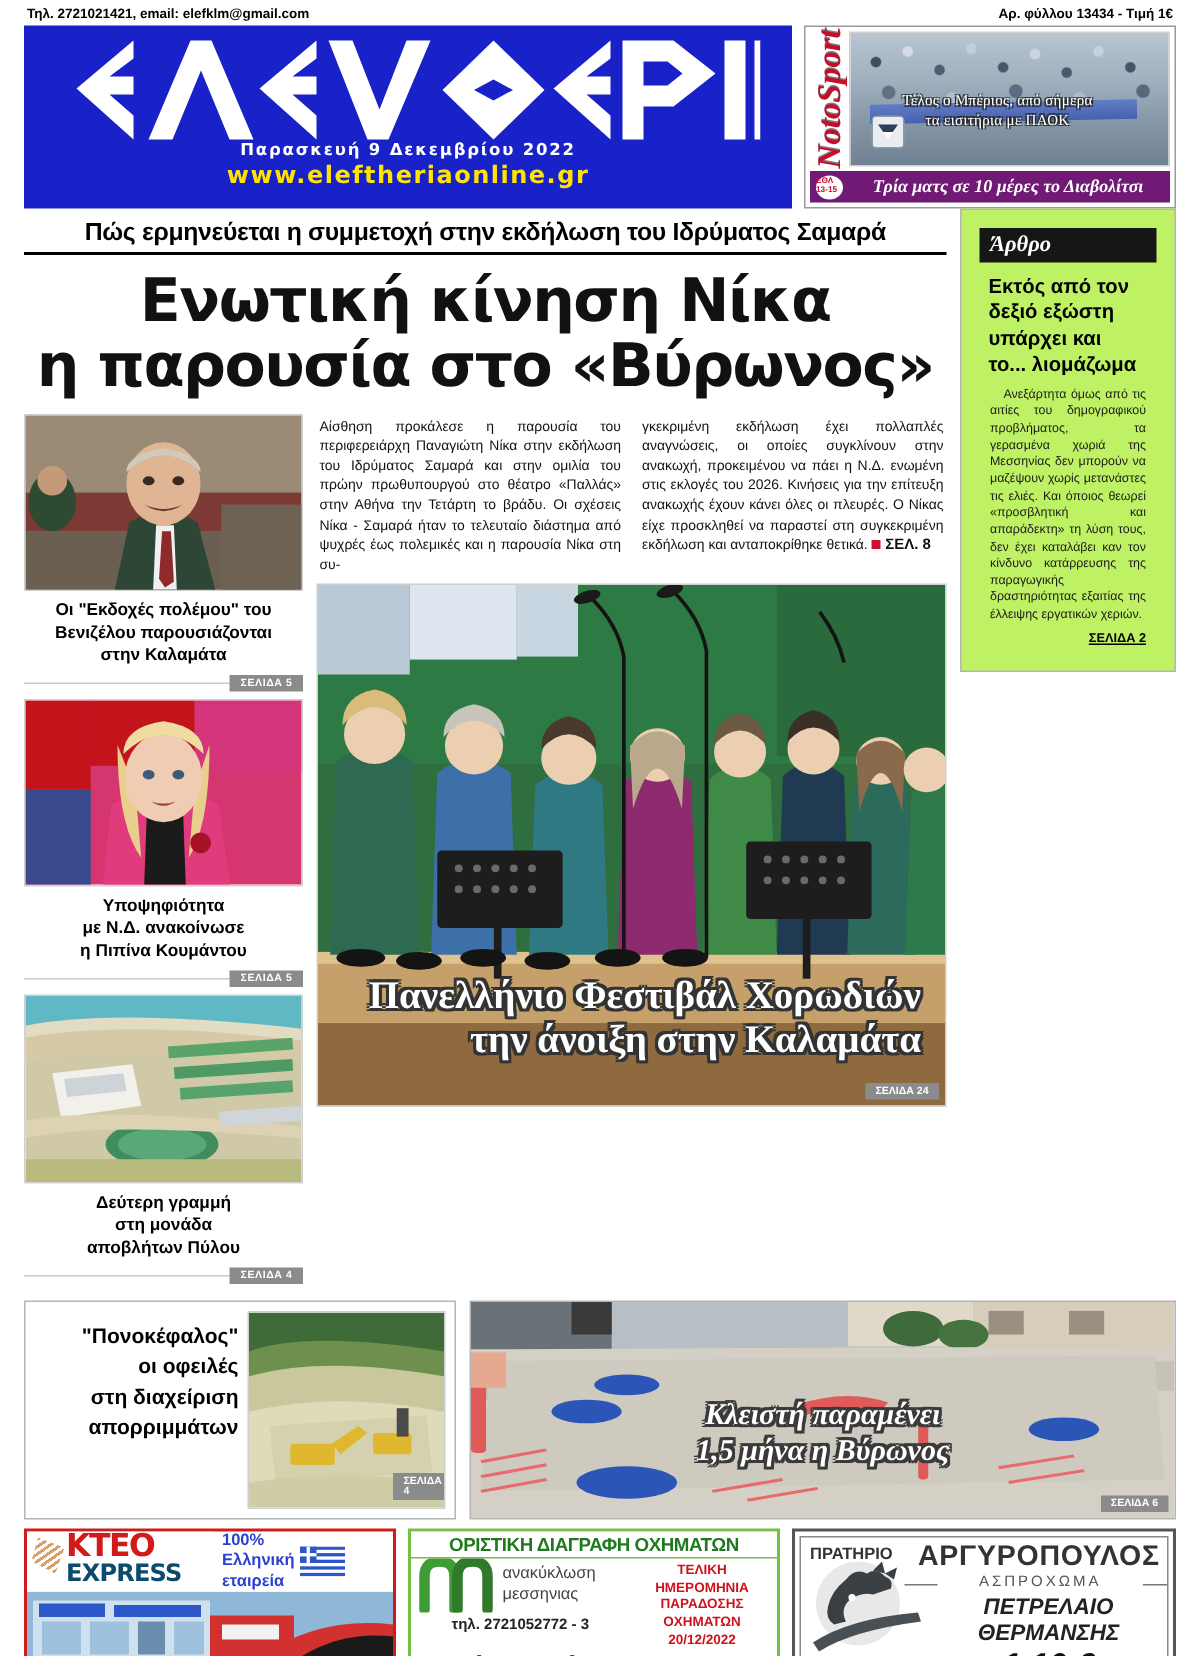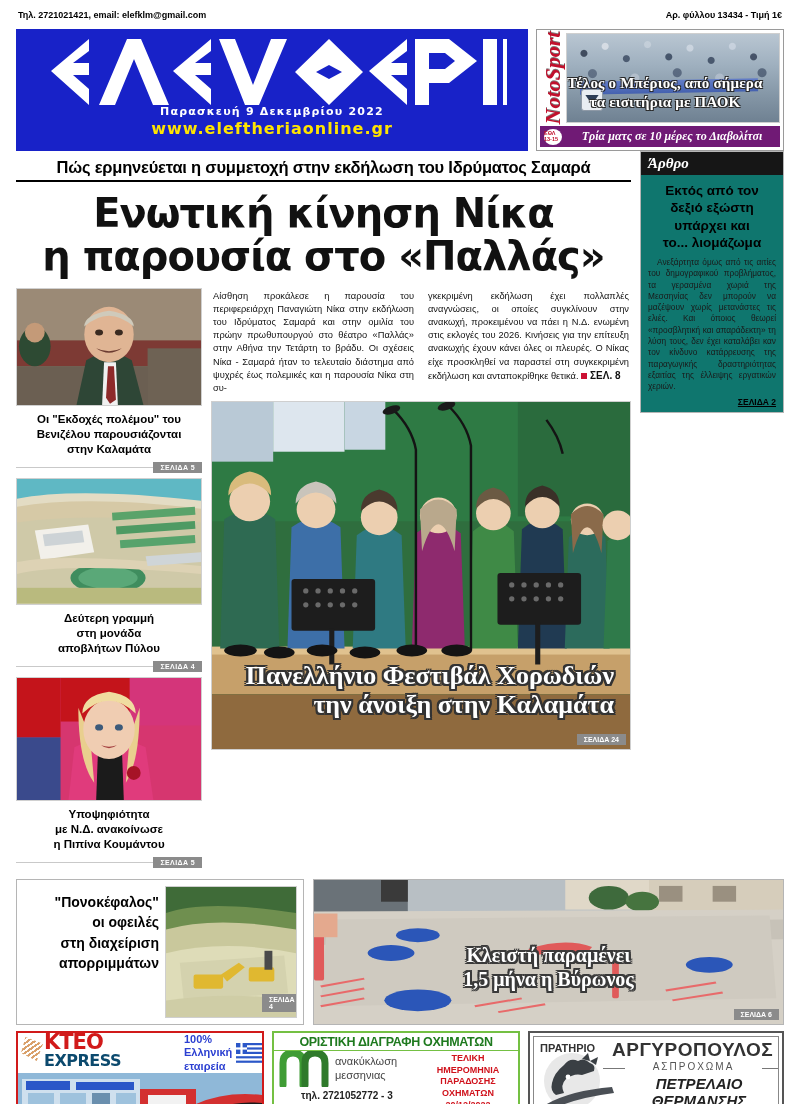--- a/index.html
+++ b/index.html
@@ -9,21 +9,21 @@
     font-family: "Liberation Sans", "DejaVu Sans", sans-serif;
     overflow: hidden;
     position: relative;
   }
   .page { width: 800px; height: 1104px; position: relative; padding: 0 16px; }
 
   
   .topbar {
     display: flex; justify-content: space-between; align-items: center;
     font-size: 9px; font-weight: bold; color: #000;
-    padding: 4px 2px 3px 2px; height: 29px;
+    padding: 4px 2px 3px 2px; height: 17px;
   }
 
   
   .masthead-row { display: flex; gap: 8px; height: 122px; }
 
   .masthead {
     flex: 0 0 512px;
     background: #1822c8;
     position: relative;
     overflow: hidden;
@@ -86,21 +86,21 @@
       radial-gradient(circle at 92% 44%, rgba(45,60,86,.6) 4px, transparent 5px);
   }
   .ns-photo .bannerline {
     position: absolute; left: 6%; right: 10%; top: 52%; height: 15%;
     background: linear-gradient(180deg,#5d78c9,#3d5bb0);
     transform: rotate(-1.2deg);
     opacity: .9;
   }
   .ns-cap {
     position: absolute; left: 0; right: 16px; top: 46%;
-    text-align: center; color: #fff; font-size: 15px; font-weight: bold;
+    text-align: center; color: #fff; font-size: 10px; font-weight: normal;
     font-family: "Liberation Serif", serif;
     line-height: 1.25;
     text-shadow: 1px 1px 0 #2a2a2a, -1px -1px 0 #2a2a2a, 1px -1px 0 #2a2a2a, -1px 1px 0 #2a2a2a;
     letter-spacing: .2px;
   }
   .ns-crest {
     position: absolute; left: 14px; top: 62%;
     width: 22px; height: 22px; border-radius: 3px;
     background: #e9edf2; border: 1px solid #8e99a6;
   }
@@ -140,28 +140,28 @@
   
   .headline {
     text-align: center; font-weight: bold; color: #111;
     font-size: 40px; line-height: 1.07; letter-spacing: -1px;
     font-family: "DejaVu Sans", sans-serif;
     padding: 10px 0 8px 0;
   }
   .headline .l2 { display:block; }
 
   
-  .arthro-box { border: 1px solid #b5b5b5; background: #0f766e; padding: 0; }
+  .arthro-box { border: 1px solid #b5b5b5; background: #bef264; padding: 12px; }
   .arthro-head {
     background: #161616; color: #fff; padding: 3px 7px;
     font-family: "Liberation Serif", serif; font-style: italic; font-weight: bold;
     font-size: 15px;
   }
   .arthro-sub {
-    text-align: center; font-weight: bold; font-size: 13.5px;
+    text-align: left; font-weight: bold; font-size: 13.5px;
     line-height: 1.28; padding: 7px 6px 6px 6px; color: #000;
   }
   .arthro-body {
     font-size: 8.3px; line-height: 1.36; text-align: justify;
     padding: 0 7px 3px 7px; color: #1a1a1a; text-indent: 9px;
   }
   .arthro-page {
     text-align: right; font-size: 8.5px; font-weight: bold;
     padding: 2px 7px 5px 0; text-decoration: underline;
   }
@@ -233,20 +233,21 @@
     height: 146px;
   }
   .byron-cap {
     position: absolute; left: 0; right: 0; top: 44%;
     text-align: center; color: #fff;
     font-family: "Liberation Serif", serif; font-weight: bold; font-size: 20px;
     line-height: 1.2;
     text-shadow: 2px 2px 0 #3a3a3a, -2px -2px 0 #3a3a3a, 2px -2px 0 #3a3a3a,
                  -2px 2px 0 #3a3a3a, 0 2px 0 #3a3a3a, 2px 0 0 #3a3a3a,
                  0 -2px 0 #3a3a3a, -2px 0 0 #3a3a3a;
+    font-style: italic;
   }
   .byron-tag {
     position: absolute; right: 4px; bottom: 4px;
     background: #8b8b8b; color: #fff; font-size: 7px; font-weight: bold; padding: 2px 7px;
   }
 
   
   .ads { display: flex; gap: 8px; margin-top: 6px; height: 118px; }
   .ad { position: relative; overflow: hidden; }
 
@@ -262,21 +263,21 @@
     clip-path: polygon(20% 0,100% 28%,72% 100%,0 66%);
   }
   .kteo-word {
     font-size: 21px; font-weight: bold; color: #d11a1a; line-height: .95;
     letter-spacing: -1px; font-family: "DejaVu Sans", sans-serif;
   }
   .kteo-word2 {
     font-size: 16px; font-weight: bold; color: #0c4a6e; line-height: 1;
     letter-spacing: -.5px; font-family: "DejaVu Sans", sans-serif;
   }
-  .kteo-right { flex: 1 1 auto; display: flex; align-items: center; gap: 4px; padding-left: 6px; margin-left: 36px;}
+  .kteo-right { flex: 1 1 auto; display: flex; align-items: center; gap: 4px; padding-left: 6px;}
   .kteo-pct { font-size: 11px; font-weight: bold; color: #2b3fd1; line-height: 1.2; }
   .flagicon { width: 30px; height: 20px; flex: 0 0 auto; }
   .kteo-mid { height: 48px; position: relative; overflow: hidden; background:#fff; }
 
   
   .ad-recycle { flex: 0 0 248px; border: 2px solid #74c043; background: #fff; }
   .rec-head {
     background: #fff; color: #1f7a1f; text-align: center;
     font-size: 12.5px; font-weight: bold; padding: 2px 0 1px 0;
     border-bottom: 1px solid #74c043; letter-spacing: -.3px;
@@ -394,21 +395,21 @@
     </div>
   </div>
 
   <div class="main-cols">
     <div class="left-main">
 
       <div class="kicker">Πώς ερμηνεύεται η συμμετοχή στην εκδήλωση του Ιδρύματος Σαμαρά</div>
 
       <div class="headline">
         <span>Ενωτική κίνηση Νίκα</span>
-        <span class="l2">η παρουσία στο «Παλλάς»</span>
+        <span class="l2">η παρουσία στο «Βύρωνος»</span>
       </div>
 
       <div class="body-cols">
 
         <div class="left-rail">
 
           <div class="rail-item">
             <svg class="rail-photo" viewBox="0 0 186 118">
               <rect width="186" height="118" fill="#8b7a68"></rect>
               <rect x="0" y="0" width="186" height="52" fill="#9b8a76"></rect>
@@ -431,48 +432,20 @@
               <span>Βενιζέλου παρουσιάζονται</span><br>
               <span>στην Καλαμάτα</span>
             </div>
             <div class="rail-rule">
               <div class="line"></div>
               <div class="pagetag">ΣΕΛΙΔΑ 5</div>
             </div>
           </div>
 
           <div class="rail-item">
-            <svg class="rail-photo" viewBox="0 0 186 126">
-              <rect width="186" height="126" fill="#cfc9a8"></rect>
-              <rect x="0" y="0" width="186" height="30" fill="#5fb8c4"></rect>
-              <path d="M0 20 Q60 8 186 22 L186 34 Q60 24 0 32 Z" fill="#e3dcc4"></path>
-              <path d="M0 28 Q70 16 186 30 L186 44 Q70 34 0 44 Z" fill="#d6c9a6"></path>
-              <rect x="96" y="34" width="84" height="8" fill="#5aa36a" transform="rotate(-4 96 34)"></rect>
-              <rect x="100" y="48" width="80" height="8" fill="#4e9a63" transform="rotate(-4 100 48)"></rect>
-              <rect x="104" y="62" width="76" height="8" fill="#57a36c" transform="rotate(-4 104 62)"></rect>
-              <path d="M18 52 L72 46 L78 74 L24 82 Z" fill="#f2f0ea"></path>
-              <path d="M26 56 L66 52 L68 64 L28 68 Z" fill="#cdd3d6"></path>
-              <ellipse cx="92" cy="100" rx="38" ry="16" fill="#3f8d5e"></ellipse>
-              <ellipse cx="92" cy="100" rx="30" ry="11" fill="#5aa878"></ellipse>
-              <path d="M0 84 Q50 74 186 88 L186 96 Q50 84 0 96 Z" fill="#ddd2b4"></path>
-              <rect x="0" y="110" width="186" height="16" fill="#b9ba7e"></rect>
-              <path d="M130 78 L186 74 L186 84 L132 88 Z" fill="#cfd5d8"></path>
-            </svg>
-            <div class="rail-cap">
-              <span>Δεύτερη γραμμή</span><br>
-              <span>στη μονάδα</span><br>
-              <span>αποβλήτων Πύλου</span>
-            </div>
-            <div class="rail-rule">
-              <div class="line"></div>
-              <div class="pagetag">ΣΕΛΙΔΑ 4</div>
-            </div>
-          </div>
-
-          <div class="rail-item">
             <svg class="rail-photo" viewBox="0 0 186 124">
               <rect width="186" height="124" fill="#d6366f"></rect>
               <rect x="0" y="0" width="44" height="60" fill="#c4141b"></rect>
               <rect x="0" y="60" width="44" height="64" fill="#3a4a8c"></rect>
               <rect x="44" y="0" width="70" height="44" fill="#c4141b"></rect>
               <rect x="114" y="0" width="72" height="48" fill="#d4357a"></rect>
               <path d="M52 124 L58 70 Q93 52 130 70 L138 124 Z" fill="#e03b7c"></path>
               <path d="M80 124 L82 70 L106 70 L108 124 Z" fill="#1b1b1b"></path>
               <path d="M62 30 Q62 84 78 106 L74 60 Z" fill="#e9cf8e"></path>
               <path d="M124 30 Q124 84 110 106 L114 60 Z" fill="#e9cf8e"></path>
@@ -484,20 +457,48 @@
               <circle cx="118" cy="96" r="7" fill="#a61326"></circle>
             </svg>
             <div class="rail-cap">
               <span>Υποψηφιότητα</span><br>
               <span>με Ν.Δ. ανακοίνωσε</span><br>
               <span>η Πιπίνα Κουμάντου</span>
             </div>
             <div class="rail-rule">
               <div class="line"></div>
               <div class="pagetag">ΣΕΛΙΔΑ 5</div>
+            </div>
+          </div>
+
+          <div class="rail-item">
+            <svg class="rail-photo" viewBox="0 0 186 126">
+              <rect width="186" height="126" fill="#cfc9a8"></rect>
+              <rect x="0" y="0" width="186" height="30" fill="#5fb8c4"></rect>
+              <path d="M0 20 Q60 8 186 22 L186 34 Q60 24 0 32 Z" fill="#e3dcc4"></path>
+              <path d="M0 28 Q70 16 186 30 L186 44 Q70 34 0 44 Z" fill="#d6c9a6"></path>
+              <rect x="96" y="34" width="84" height="8" fill="#5aa36a" transform="rotate(-4 96 34)"></rect>
+              <rect x="100" y="48" width="80" height="8" fill="#4e9a63" transform="rotate(-4 100 48)"></rect>
+              <rect x="104" y="62" width="76" height="8" fill="#57a36c" transform="rotate(-4 104 62)"></rect>
+              <path d="M18 52 L72 46 L78 74 L24 82 Z" fill="#f2f0ea"></path>
+              <path d="M26 56 L66 52 L68 64 L28 68 Z" fill="#cdd3d6"></path>
+              <ellipse cx="92" cy="100" rx="38" ry="16" fill="#3f8d5e"></ellipse>
+              <ellipse cx="92" cy="100" rx="30" ry="11" fill="#5aa878"></ellipse>
+              <path d="M0 84 Q50 74 186 88 L186 96 Q50 84 0 96 Z" fill="#ddd2b4"></path>
+              <rect x="0" y="110" width="186" height="16" fill="#b9ba7e"></rect>
+              <path d="M130 78 L186 74 L186 84 L132 88 Z" fill="#cfd5d8"></path>
+            </svg>
+            <div class="rail-cap">
+              <span>Δεύτερη γραμμή</span><br>
+              <span>στη μονάδα</span><br>
+              <span>αποβλήτων Πύλου</span>
+            </div>
+            <div class="rail-rule">
+              <div class="line"></div>
+              <div class="pagetag">ΣΕΛΙΔΑ 4</div>
             </div>
           </div>
 
         </div>
 
         <div class="center-col">
 
           <div class="art-body">
             <div class="art-col">Αίσθηση προκάλεσε η παρουσία του περιφερειάρχη Παναγιώτη Νίκα στην εκδήλωση του Ιδρύματος Σαμαρά και στην ομιλία του πρώην πρωθυπουργού στο θέατρο «Παλλάς» στην Αθήνα την Τετάρτη το βράδυ. Οι σχέσεις Νίκα - Σαμαρά ήταν το τελευταίο διάστημα από ψυχρές έως πολεμικές και η παρουσία Νίκα στη συ-</div>
             <div class="art-col">

